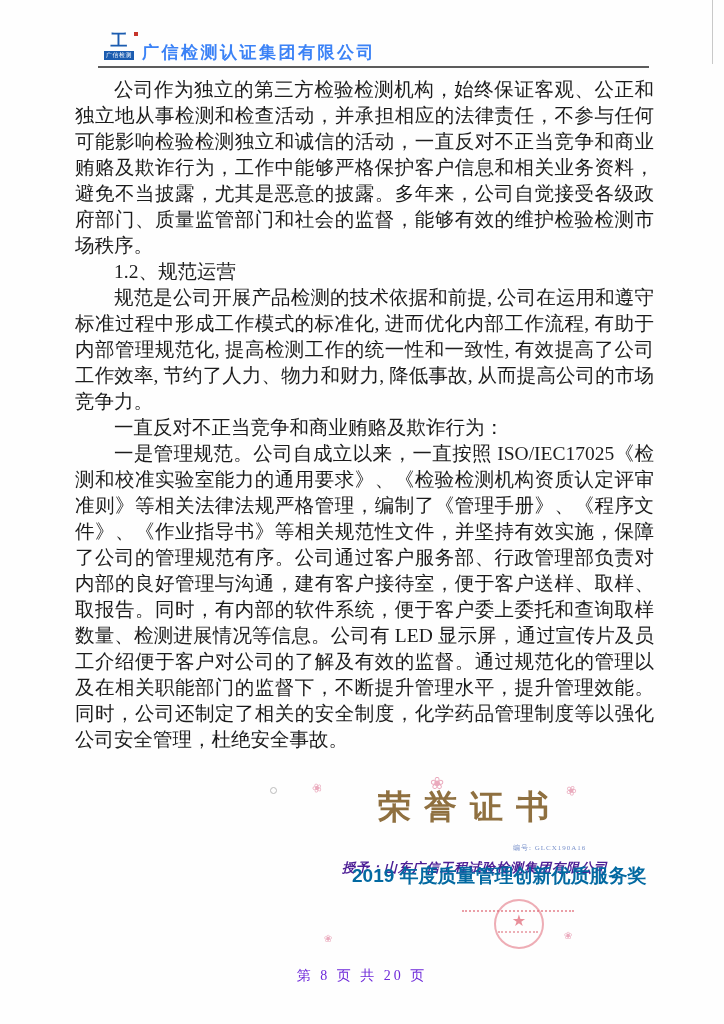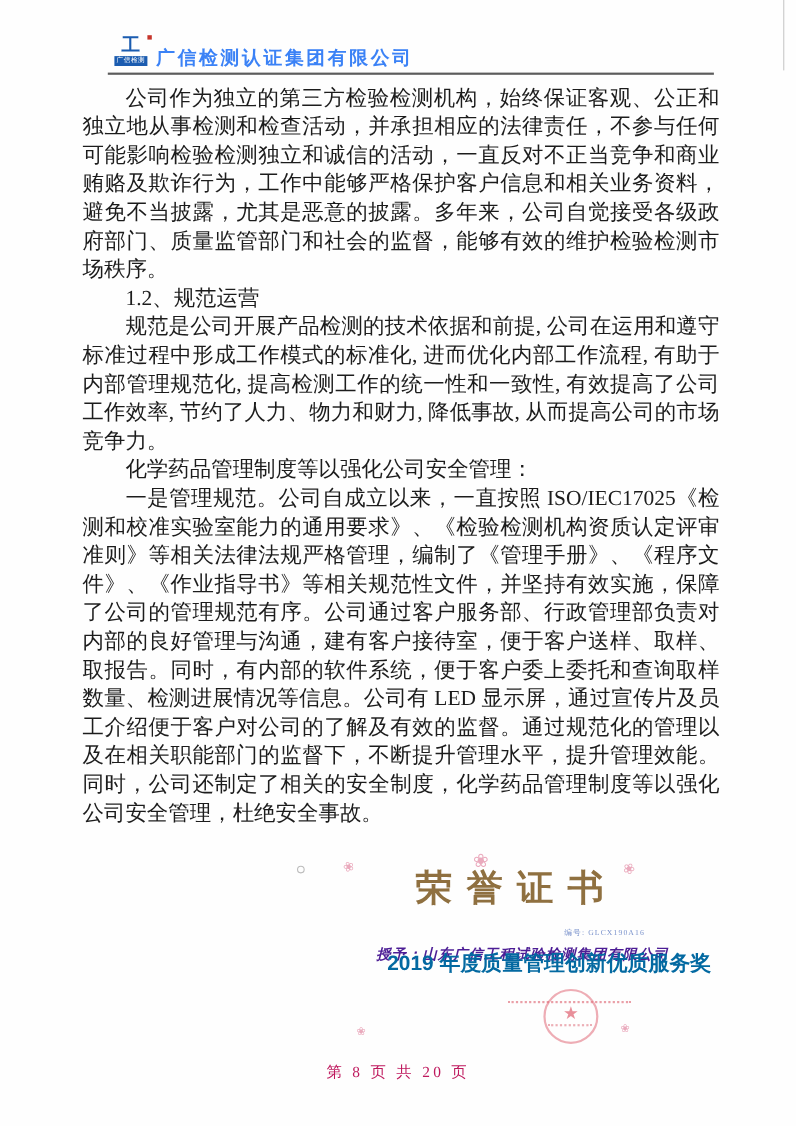--- a/index.html
+++ b/index.html
@@ -92,41 +92,41 @@
     border-top:2px dotted rgba(216,80,95,0.55);
   }
   .seal-text-line2{
     position:absolute;left:228px;top:156px;width:40px;height:0;
     border-top:2px dotted rgba(216,80,95,0.45);
   }
   
   .page-footer{
     position:absolute;left:0;top:966px;width:724px;text-align:center;
   }
-  .page-footer span{font-size:14px;letter-spacing:3px;color:#be185d;}
+  .page-footer span{font-size:14px;letter-spacing:3px;color:#6d28d9;}
 </style>
 </head>
 <body>
 
 <div class="page">
 
   <div class="logo">
     <div class="logo-glyph">工</div>
     <div class="logo-reddot"></div>
     <div class="logo-banner">广信检测</div>
   </div>
   <div class="company-name">广信检测认证集团有限公司</div>
   <div class="header-rule"></div>
   <div class="scan-edge"></div>
 
   <div class="body-text">
     <p>公司作为独立的第三方检验检测机构，始终保证客观、公正和独立地从事检测和检查活动，并承担相应的法律责任，不参与任何可能影响检验检测独立和诚信的活动，一直反对不正当竞争和商业贿赂及欺诈行为，工作中能够严格保护客户信息和相关业务资料，避免不当披露，尤其是恶意的披露。多年来，公司自觉接受各级政府部门、质量监管部门和社会的监督，能够有效的维护检验检测市场秩序。</p>
     <p>1.2、规范运营</p>
     <p>规范是公司开展产品检测的技术依据和前提, 公司在运用和遵守标准过程中形成工作模式的标准化, 进而优化内部工作流程, 有助于内部管理规范化, 提高检测工作的统一性和一致性, 有效提高了公司工作效率, 节约了人力、物力和财力, 降低事故, 从而提高公司的市场竞争力。</p>
-    <p>化学药品管理制度等以强化公司安全管理：</p>
+    <p>一直反对不正当竞争和商业贿赂及欺诈行为：</p>
     <p>一是管理规范。公司自成立以来，一直按照 ISO/IEC17025《检测和校准实验室能力的通用要求》、《检验检测机构资质认定评审准则》等相关法律法规严格管理，编制了《管理手册》、《程序文件》、《作业指导书》等相关规范性文件，并坚持有效实施，保障了公司的管理规范有序。公司通过客户服务部、行政管理部负责对内部的良好管理与沟通，建有客户接待室，便于客户送样、取样、取报告。同时，有内部的软件系统，便于客户委上委托和查询取样数量、检测进展情况等信息。公司有 LED 显示屏，通过宣传片及员工介绍便于客户对公司的了解及有效的监督。通过规范化的管理以及在相关职能部门的监督下，不断提升管理水平，提升管理效能。同时，公司还制定了相关的安全制度，化学药品管理制度等以强化公司安全管理，杜绝安全事故。</p>
   </div>
 
   <div class="certificate">
     <div class="flower-dot"></div>
     <span class="flower f-topleft">❀</span>
     <span class="flower f-topcenter">❀</span>
     <span class="flower f-topright">❀</span>
     <div class="cert-title">荣誉证书</div>
     <div class="cert-serial">编号: GLCX190A16</div>

